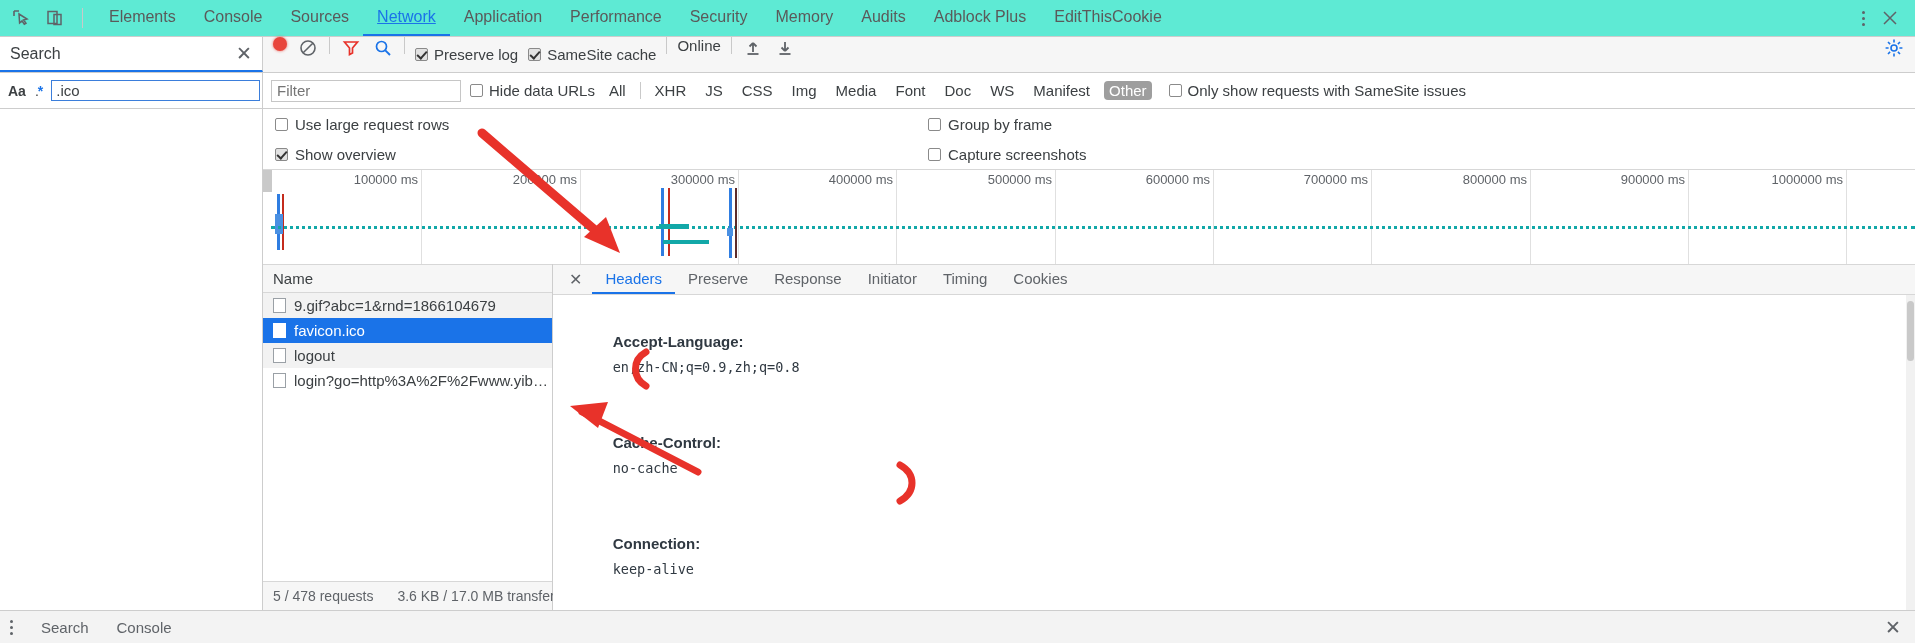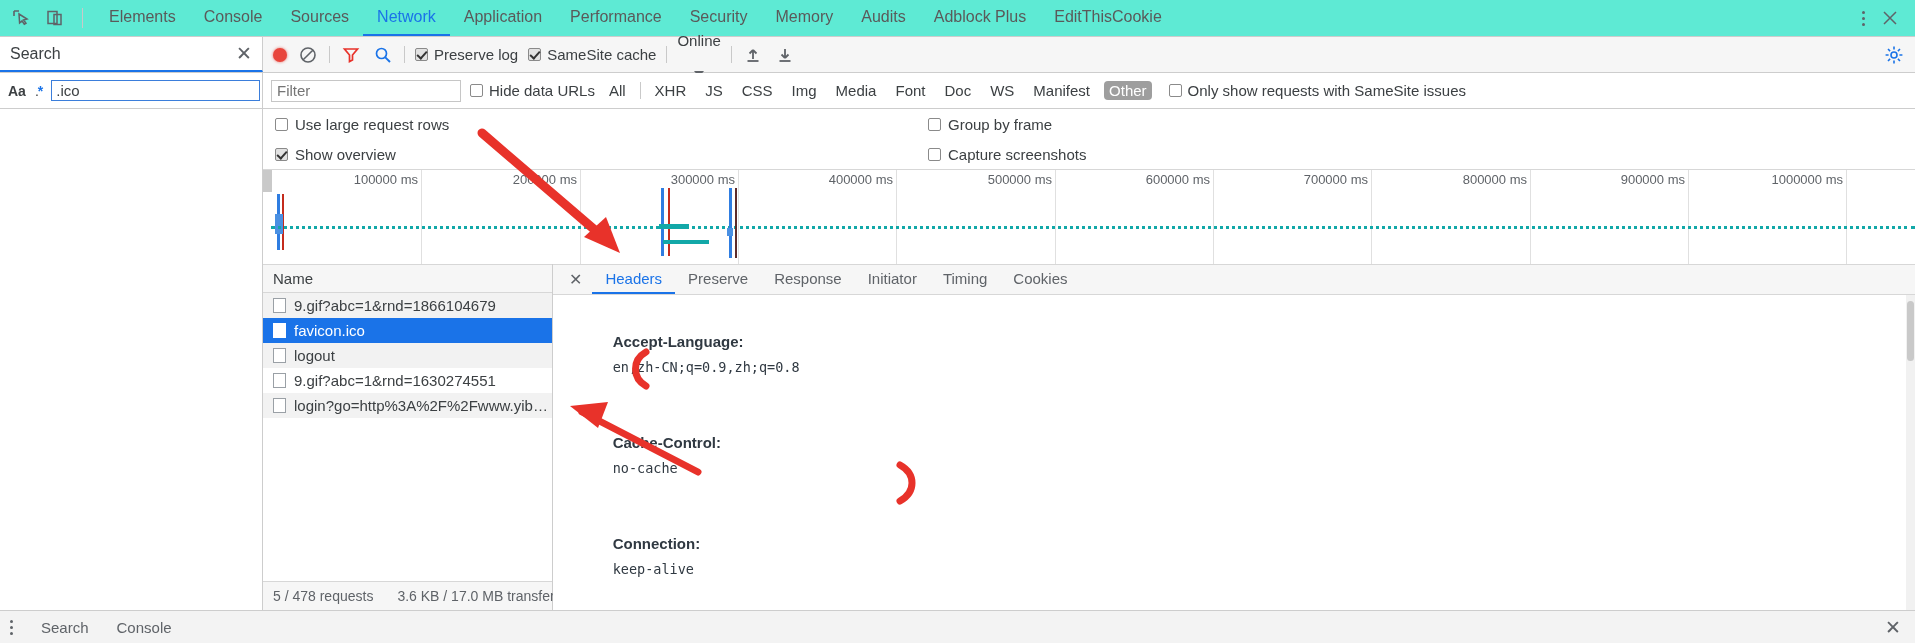--- a/index.html
+++ b/index.html
@@ -17,35 +17,35 @@
     background:#5eead4;border-bottom:1px solid #cdcdcd;
   }
   .tabstrip .leftbtns{display:flex;align-items:center;padding:0 8px 0 10px;gap:12px;}
   .iconbtn{width:22px;height:22px;display:flex;align-items:center;justify-content:center;cursor:pointer;}
   .vsep{width:1px;height:20px;background:#c9c9c9;align-self:center;margin:0 4px;}
   .tabs{display:flex;align-items:stretch;}
   .tab{
     display:flex;align-items:center;padding:0 14px;font-size:16px;color:#5a5a5a;
     cursor:pointer;border-bottom:2px solid transparent;white-space:nowrap;
   }
-  .tab.active{color:#1a73e8;border-bottom-color:#1a73e8;}
+  .tab.active{color:#1a73e8;border-bottom-color:#1a73e8;text-decoration:underline;}
   .tabstrip .rightbtns{margin-left:auto;display:flex;align-items:center;gap:14px;padding-right:14px;}
   .kebab{display:flex;flex-direction:column;gap:3px;align-items:center;cursor:pointer;}
   .kebab i{width:3px;height:3px;border-radius:50%;background:#5f6368;display:block;}
 
   
   .row2{height:35px;min-height:35px;display:flex;border-bottom:1px solid #cdcdcd;background:#fff;}
   .searchpane-head{
     width:263px;min-width:263px;display:flex;align-items:center;
     background:#fff;border-right:1px solid #cdcdcd;padding:0 10px;
     border-bottom:2px solid #1a73e8;box-sizing:border-box;height:35px;
   }
   .searchpane-head .title{font-size:16px;color:#3c4043;}
   .searchpane-head .x{margin-left:auto;cursor:pointer;font-size:19px;color:#5f6368;line-height:1;}
-  .nettoolbar{flex:1;display:flex;align-items:center;gap:10px;padding:0 10px;background:#f6f6f6;}
+  .nettoolbar{flex:1;display:flex;gap:10px;padding:0 10px;background:#f6f6f6;}
   .recdot{width:14px;height:14px;border-radius:50%;background:#e8453c;box-shadow:0 0 3px rgba(232,69,60,.8);cursor:pointer;}
   .chk{
     width:13px;height:13px;border:1px solid #8a8a8a;background:#fff;border-radius:2px;
     display:inline-block;box-sizing:border-box;position:relative;cursor:pointer;flex:none;
   }
   .chk.on{background:#e2e2e2;}
   .chk.on:after{
     content:"";position:absolute;left:3px;top:0px;width:4px;height:8px;
     border:solid #333;border-width:0 2px 2px 0;transform:rotate(42deg);
   }
@@ -401,24 +401,20 @@
         <div class="reqrow sel">
           <span class="fileicon"></span>
           <span class="reqname">favicon.ico</span>
         </div>
         <div class="reqrow">
           <span class="fileicon"></span>
           <span class="reqname">logout</span>
         </div>
         <div class="reqrow">
           <span class="fileicon"></span>
-          <span class="reqname">9.gif?abc=1&amp;rnd=1630274551</span>
-        </div>
-        <div class="reqrow">
-          <span class="fileicon"></span>
           <span class="reqname">login?go=http%3A%2F%2Fwww.yiban.c...</span>
         </div>
       </div>
       <div class="reqstatus">
         <span>5 / 478 requests</span>
         <span class="sep"></span>
         <span>3.6 KB / 17.0 MB transferred</span>
       </div>
     </div>
 

